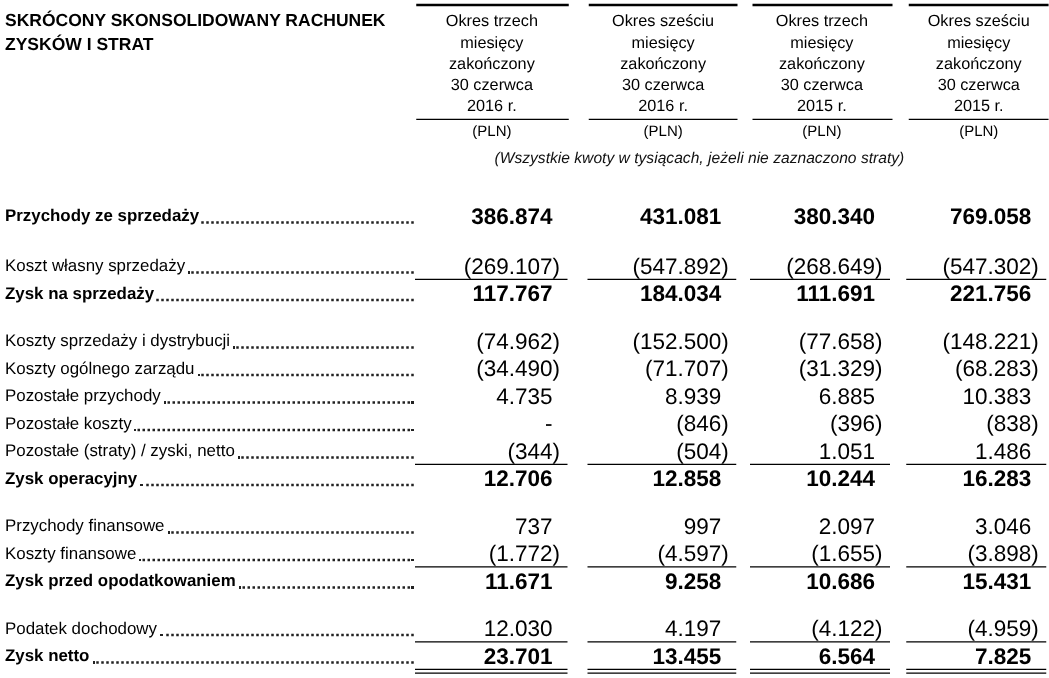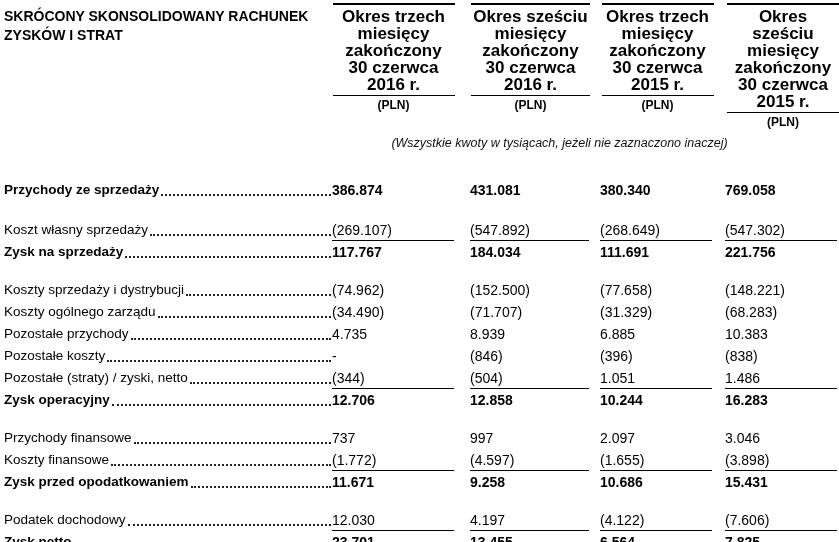--- a/index.html
+++ b/index.html
@@ -17,35 +17,35 @@
   .c3 { width:112px; margin-left:11px; }
   .c4 { width:112px; margin-left:13px; }
 
   .header { display:flex; align-items:flex-start; margin-top:3px;justify-content:space-between; }
   .title {
     flex:0 0 332px; padding:4px 0 0 4px;
     font-size:14px; font-weight:700; line-height:19px; white-space:pre-line;
   }
   .hcell { border-top:2px solid #000; }
   .period {
-    white-space:pre-line; text-align:center; font-weight:700;
-    font-size:17px; line-height:17px; padding:3px 0 2px;
+    white-space:pre-line; text-align:center; font-weight:400;
+    font-size:13px; line-height:17px; padding:3px 0 2px;
     border-bottom:1.5px solid #000;
   }
-  .unit { text-align:center; font-weight:700; font-size:12px; line-height:16px; padding-top:1px; }
+  .unit { text-align:center; font-weight:400; font-size:12px; line-height:16px; padding-top:1px; }
 
   .note-row { margin-left:332px; width:455px; margin-top:5px; }
   .note { display:block; text-align:center; font-style:italic; font-size:12.5px; line-height:16px; color:#111; }
 
   .row { display:flex; height:22px; }
   .lbl { flex:0 0 332px; display:flex; padding-left:4px; overflow:hidden; }
   .lbl .txt { font-size:13.5px; line-height:22px; white-space:nowrap; }
   .leader { flex:1; align-self:flex-end; margin:0 1px 5px 2px; border-bottom:2px dotted #222; }
   .v {
-    font-size:14px; line-height:22px; height:22px; text-align:left;
+    font-size:18px; line-height:22px; height:22px; text-align:right;
     padding-right:12px; font-variant-numeric:tabular-nums;
   }
   .v.paren { padding-right:6px; }
   .bold .txt, .bold .v { font-weight:700; }
   .rule .v { border-bottom:1.5px solid #000; }
   .xrule { height:3px; }
   .xrule .lbl { border:none; }
   .xrule .v { height:3px; line-height:0; border-bottom:1px solid #000; padding:0; }
 
   .sp28 { height:28px; } .sp18 { height:18px; } .sp16 { height:16px; }
@@ -86,21 +86,21 @@
       <div class="period">Okres sześciu
 miesięcy
 zakończony
 30 czerwca
 2015 r.</div>
       <div class="unit">(PLN)</div>
     </div>
   </div>
 
   <div class="note-row">
-    <span class="note">(Wszystkie kwoty w tysiącach, jeżeli nie zaznaczono inaczej)</span>
+    <span class="note">(Wszystkie kwoty w tysiącach, jeżeli nie zaznaczono straty)</span>
   </div>
 
   <div class="sp28"></div>
 
   <div class="row bold">
     <div class="lbl">
         <span class="txt">Przychody ze sprzedaży</span>
         <span class="leader"></span>
       </div>
     <div class="v c1">386.874</div>
@@ -239,21 +239,21 @@
   <div class="sp16"></div>
 
   <div class="row rule">
     <div class="lbl">
         <span class="txt">Podatek dochodowy</span>
         <span class="leader"></span>
       </div>
     <div class="v c1">12.030</div>
     <div class="v c2">4.197</div>
     <div class="v c3 paren">(4.122)</div>
-    <div class="v c4 paren">(7.606)</div>
+    <div class="v c4 paren">(4.959)</div>
   </div>
 
   <div class="row bold rule">
     <div class="lbl">
         <span class="txt">Zysk netto</span>
         <span class="leader"></span>
       </div>
     <div class="v c1">23.701</div>
     <div class="v c2">13.455</div>
     <div class="v c3">6.564</div>

